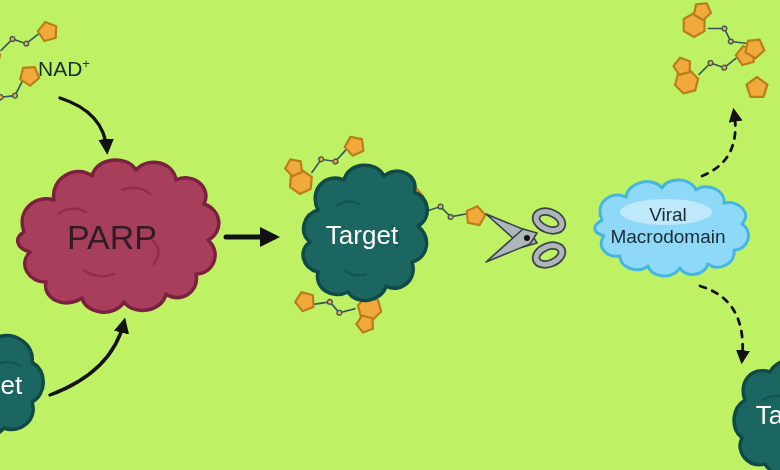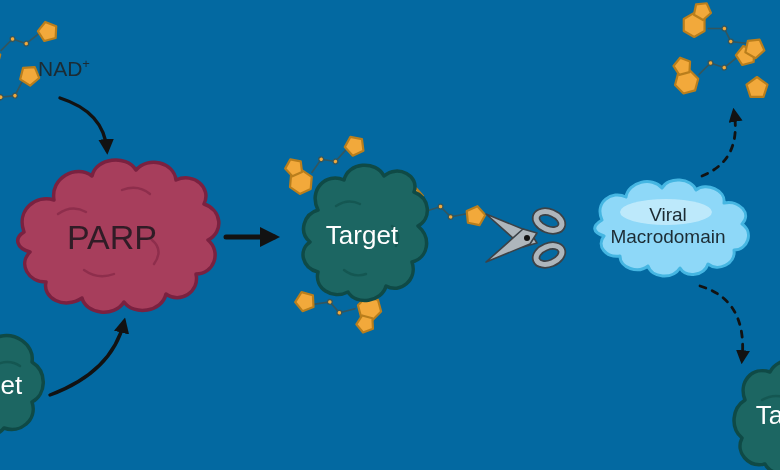--- a/index.html
+++ b/index.html
@@ -1,17 +1,17 @@
 <!DOCTYPE html>
 <html style="--parp_fill: #A73E5C; --parp_stroke: #7A2140; --teal_fill: #1C6662; --teal_stroke: #0F4A46; --macro_fill: #8ED8F8; --macro_stroke: #45B6E2; --macro_highlight: #C6ECFC; --molecule_fill: #F2A93B; --molecule_stroke: #B97E1C; --linker: #33565E; --arrow: #121212; --scissors_fill: #AEB6BC; --scissors_stroke: #3C4247; --text_dark: #1C2B33; --text_light: #FFFFFF; --parp_text: #301C26;"><head>
 <meta charset="utf-8">
 <style>
   html,body{margin:0;padding:0;background:#ffffff;}
   .canvas{
-    position:relative;width:780px;height:470px;background:#0369a1;
+    position:relative;width:780px;height:470px;background:#bef264;
     overflow:hidden;font-family:"Liberation Sans",sans-serif;
   }
   svg{display:block;}
 
   .mol{fill:var(--molecule_fill);stroke:var(--molecule_stroke);stroke-width:2.2;stroke-linejoin:round;}
   .linker{fill:none;stroke:var(--linker);stroke-width:1.6;stroke-linecap:round;}
   .dot{fill:var(--molecule_fill);stroke:var(--linker);stroke-width:1.3;}
 
   .blob-parp{fill:var(--parp_fill);stroke:var(--parp_stroke);stroke-width:3.5;stroke-linejoin:round;}
   .blob-teal{fill:var(--teal_fill);stroke:var(--teal_stroke);stroke-width:3.5;stroke-linejoin:round;}

